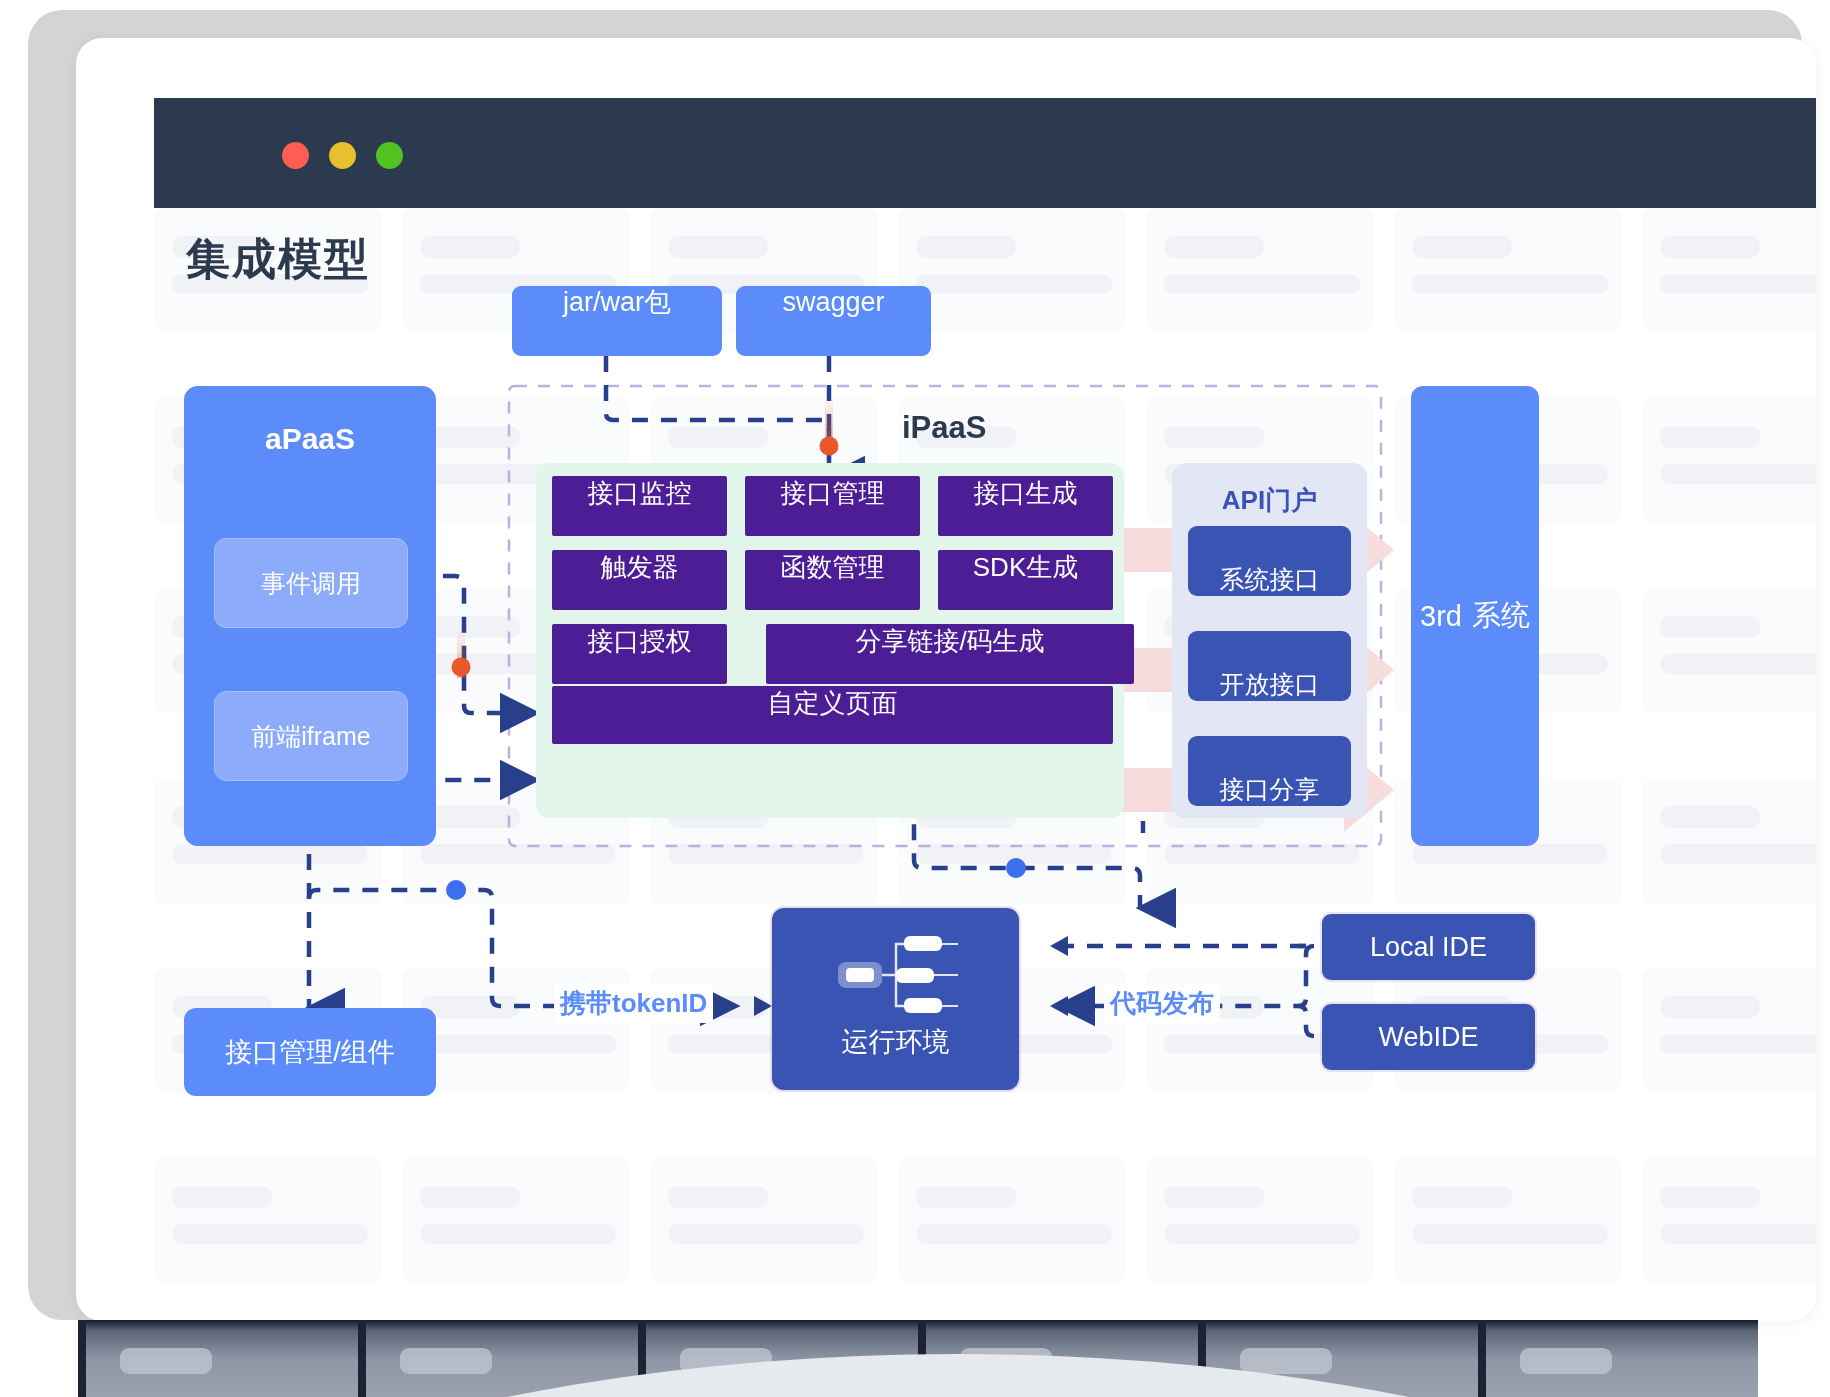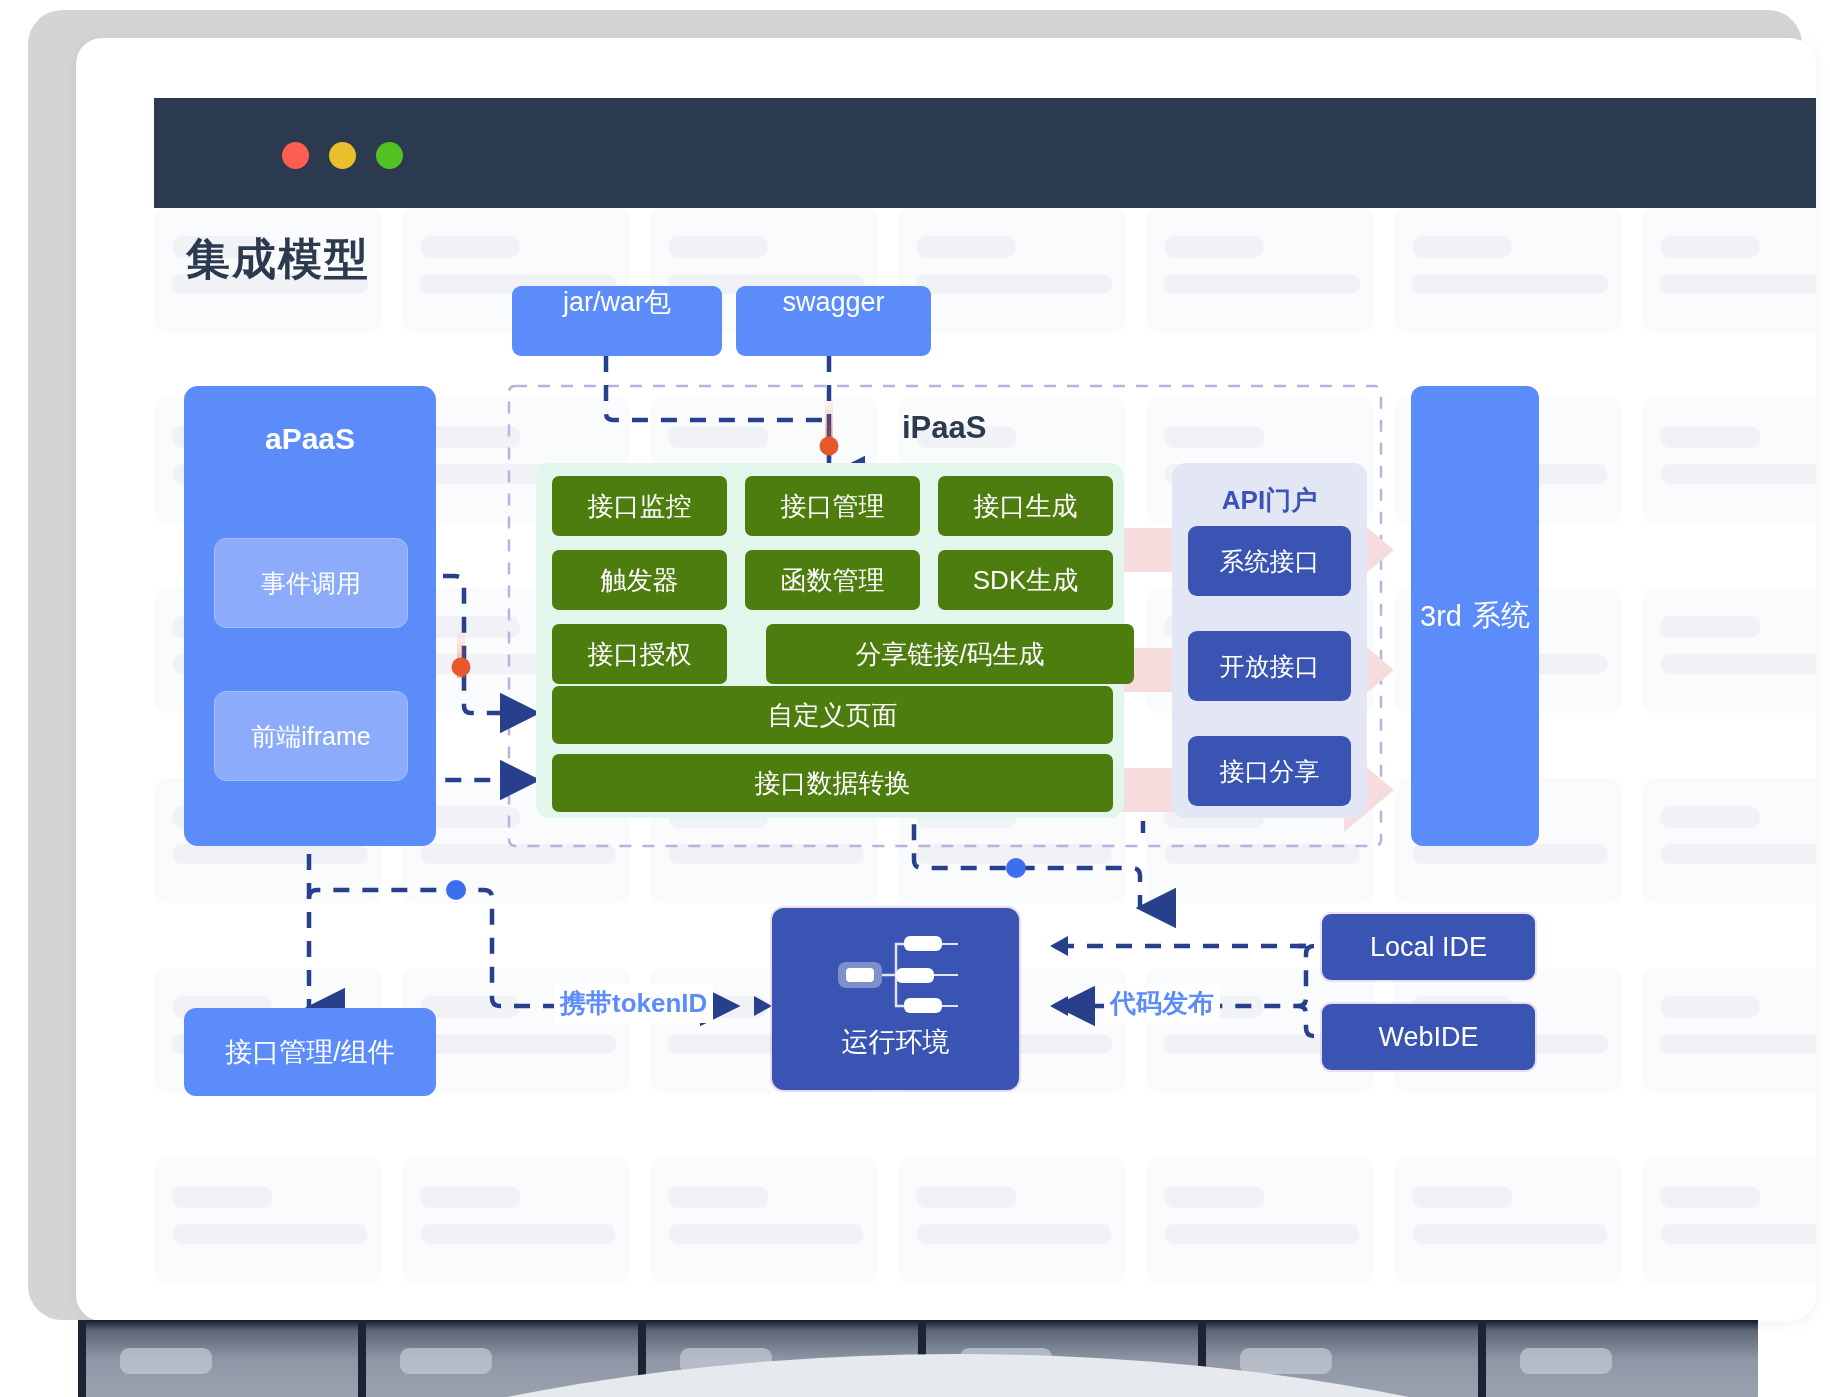--- a/index.html
+++ b/index.html
@@ -57,27 +57,27 @@
         font-weight:400;line-height:1.25;}
   .blue-pill{background:#5b8cfa;border-radius:9px;font-size:27px;}
   .apaas-box{background:#5b8cfa;border-radius:14px;}
   .apaas-title{position:absolute;left:0;right:0;top:36px;text-align:center;
                color:#fff;font-size:30px;font-weight:bold;}
   .apaas-sub{position:absolute;background:#8cacfb;border:1px solid #a6befc;
              border-radius:12px;display:flex;align-items:center;justify-content:center;
              color:#fff;font-size:25px;}
   .ipaas-title{position:absolute;color:#2c3a4f;font-size:31px;font-weight:bold;}
   .green-panel{position:absolute;background:#e3f6ec;border-radius:14px;}
-  .green-box{position:absolute;background:#4d7c0f;border-radius:7px;display:flex;
-             align-items:center;justify-content:center;color:#fff;font-size:26px;}
+  .green-box{position:absolute;background:#4c1d95;border-radius:2px;display:flex;
+             justify-content:center;color:#fff;font-size:26px;}
   .portal-panel{position:absolute;background:#e2e6f5;border-radius:14px;}
   .portal-title{position:absolute;left:0;right:0;top:20px;text-align:center;
                 color:#3a53b5;font-size:26px;font-weight:bold;}
   .portal-box{position:absolute;background:#3a54b4;border-radius:9px;display:flex;
-              align-items:center;justify-content:center;color:#fff;font-size:25px;}
+              align-items:flex-end;justify-content:center;color:#fff;font-size:25px;}
   .third-box{position:absolute;background:#5b8cfa;border-radius:12px;
              display:flex;align-items:center;justify-content:center;
              color:#fff;font-size:29px;gap:10px;}
   .runtime-box{position:absolute;background:#3a54b4;border-radius:12px;
                box-shadow:0 0 0 2px rgba(200,160,200,.35);}
   .runtime-label{position:absolute;left:0;right:0;bottom:30px;text-align:center;
                  color:#fff;font-size:27px;}
   .ide-box{position:absolute;background:#3a54b4;border-radius:9px;display:flex;
            align-items:center;justify-content:center;color:#fff;font-size:27px;
            box-shadow:0 0 0 2px rgba(200,160,200,.3);}
@@ -343,23 +343,20 @@
       <div class="green-box" style="left:398px;top:416px;width:175px;height:60px;">
         <span>接口授权</span>
         </div>
       <div class="green-box" style="left:591px;top:416px;width:368px;height:60px;margin-left:21px;">
         <span>分享链接/码生成</span>
         </div>
 
       <div class="green-box" style="left:398px;top:478px;width:561px;height:58px;">
         <span>自定义页面</span>
         </div>
-      <div class="green-box" style="left:398px;top:546px;width:561px;height:58px;">
-        <span>接口数据转换</span>
-        </div>
 
       <div class="portal-panel" style="left:1018px;top:255px;width:195px;height:355px;">
         <div class="portal-title">API门户</div>
       </div>
       <div class="portal-box" style="left:1034px;top:318px;width:163px;height:70px;">
         <span>系统接口</span>
         </div>
       <div class="portal-box" style="left:1034px;top:423px;width:163px;height:70px;">
         <span>开放接口</span>
         </div>

